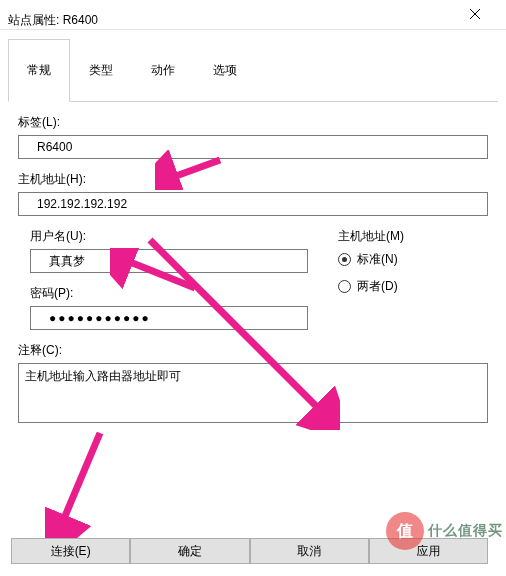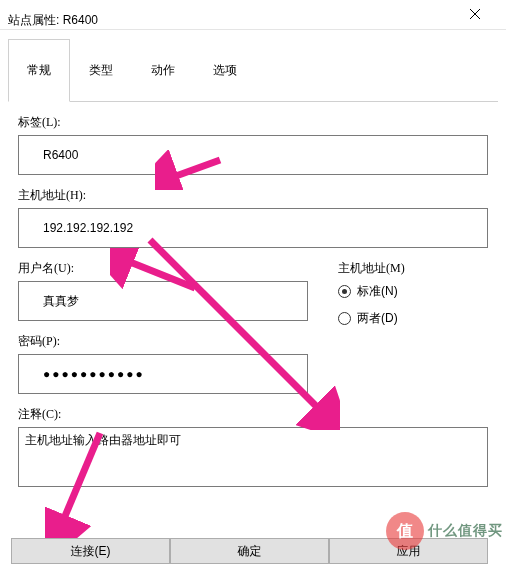--- a/index.html
+++ b/index.html
@@ -5,25 +5,25 @@
     * { box-sizing: border-box; margin: 0; padding: 0; }
     body { font-family: "Microsoft YaHei", "Segoe UI", Tahoma, sans-serif; font-size: 12px; background: #fff; width: 506px; height: 576px; overflow: hidden; position: relative; }
     .titlebar { height: 30px; background: #fff; border-bottom: 1px solid #e5e5e5; display: flex; align-items: flex-end; padding: 0 8px; }
     .titlebar-title { flex: 1; font-size: 12px; color: #000; }
     .close-btn { width: 46px; height: 30px; display: flex; align-items: center; justify-content: center; cursor: pointer; }
     .close-btn svg { width: 10px; height: 10px; }
     .tabs { display: flex; margin: 8px 8px 0 8px; border-bottom: 1px solid #d0d0d0; }
     .tab { padding: 22px 18px; font-size: 12px; border: 1px solid transparent; border-bottom: none; position: relative; top: 1px; cursor: pointer; }
     .tab.active { background: #fff; border-color: #d0d0d0; border-bottom: 1px solid #fff; }
     .content { padding: 12px 18px; }
-    .field-label { font-size: 12px; margin-bottom: 4px; color: #000; font-family: Liberation Serif, serif; }
-    .text-input { width: 100%; height: 40px; border: 1px solid #7a7a7a; padding: 2px 24px; font-size: 12px; font-family: inherit; }
+    .field-label { font-size: 12px; margin-bottom: 4px; color: #000; }
+    .text-input { width: 100%; height: 24px; border: 1px solid #7a7a7a; padding: 2px 18px; font-size: 12px; font-family: inherit; }
     .textarea { width: 100%; height: 60px; border: 1px solid #7a7a7a; padding: 4px 6px; font-size: 12px; font-family: inherit; resize: none; }
     .field-group { margin-bottom: 12px; }
-    .row { display: flex; gap: 30px; }
+    .row { display: flex; gap: 30px; margin-left: 12px; }
     .col-left { flex: 1; }
     .col-right { width: 150px; }
     .radio-group { margin-top: 6px; }
     .radio-item { display: flex; align-items: center; margin-bottom: 10px; cursor: pointer; }
     .radio-circle { width: 13px; height: 13px; border: 1px solid #333; border-radius: 50%; margin-right: 6px; display: flex; align-items: center; justify-content: center; }
     .radio-item.checked .radio-circle::after { content: ""; width: 5px; height: 5px; background: #333; border-radius: 50%; }
     .buttons { position: absolute; bottom: 12px; left: 11px; right: 18px; display: flex; }
     .btn { flex: 1; height: 26px; border: 1px solid #adadad; background: #e1e1e1; font-size: 12px; font-family: inherit; cursor: pointer; }
     .password-dots { letter-spacing: 2px; }
     .arrow { position: absolute; pointer-events: none; }
@@ -91,20 +91,21 @@
   <div class="field-group">
     <div class="field-label">注释(C):</div>
     <textarea class="textarea" style="">主机地址输入路由器地址即可</textarea>
   </div>
 
 </div>
 
 <div class="buttons">
   <button class="btn">连接(E)</button>
   <button class="btn">确定</button>
+  <button class="btn">取消</button>
   <button class="btn">应用</button>
 </div>
 
 <svg class="arrow" style="left:155px; top:150px;" width="70" height="40" viewBox="0 0 70 40">
   <defs>
       <marker id="ah1" markerWidth="8" markerHeight="8" refX="2" refY="4" orient="auto">
         <polygon points="0,0 8,4 0,8" fill="#e91e8c"></polygon>
       </marker>
     </defs>
   <line x1="65" y1="10" x2="10" y2="30" stroke="#e91e8c" stroke-width="7" marker-end="url(#ah1)"></line>

